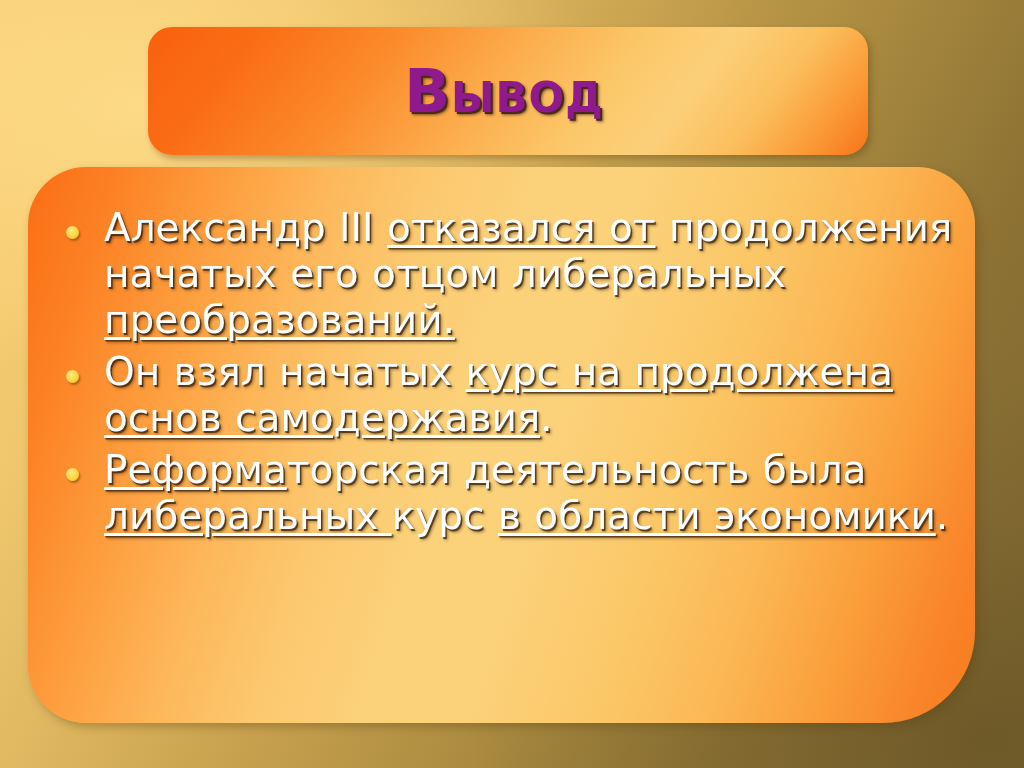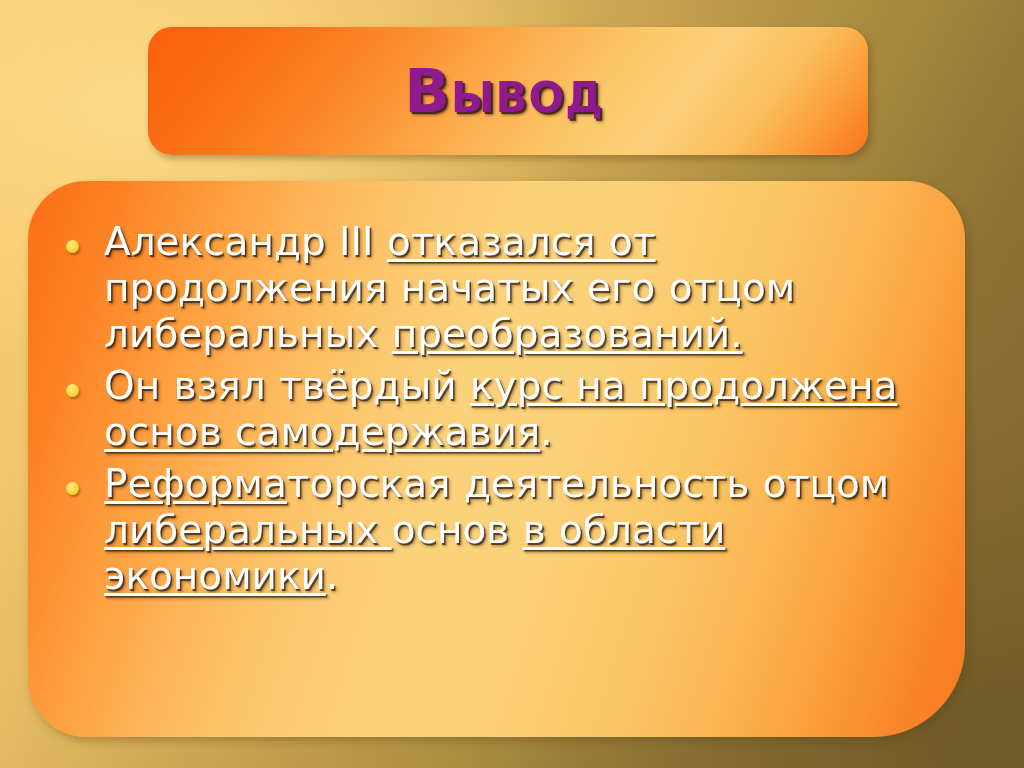--- a/index.html
+++ b/index.html
@@ -88,32 +88,33 @@
     text-shadow:
        2px 2px 0 #4a2a16,
        3px 3px 3px rgba(45, 25, 8, 0.62);
     white-space: nowrap;
   }
 
   
   #body-box {
     position: absolute;
     left: 28px;
-    top: 181px;
+    top: 167px;
     width: 937px;
     height: 556px;
     border-radius: 58px 58px 92px 58px;
     background: linear-gradient(112deg,
         #fb6f17 0%,
         #fb7c1f 7%,
         #fc9638 18%,
         #fdb css 0%,
         #fdb css 0%);
     box-shadow: 3px 4px 8px rgba(90, 65, 20, 0.35);
     overflow: hidden;
+    padding-left: 10px;
   }
   
   #body-box {
     background: linear-gradient(108deg,
         #fb6d15 0%,
         #fc8124 8%,
         #fd9c3c 17%,
         #fdb75a 27%,
         #fcc86f 36%,
         #fbd179 45%,
@@ -184,24 +185,24 @@
         <div class="bullet-row">
           <div class="bullet-dot-wrap">
             <div class="bullet-dot"></div>
           </div>
           <div class="bullet-text"><span>Александр III </span><span class="u">отказался от</span><span> продолжения начатых его отцом либеральных </span><span class="u">преобразований.</span></div>
         </div>
         <div class="bullet-row">
           <div class="bullet-dot-wrap">
             <div class="bullet-dot"></div>
           </div>
-          <div class="bullet-text"><span> Он взял твёрдый </span><span class="u">курс на продолжена основ самодержавия</span><span>.</span></div>
+          <div class="bullet-text"><span> Он взял начатых </span><span class="u">курс на продолжена основ самодержавия</span><span>.</span></div>
         </div>
         <div class="bullet-row">
           <div class="bullet-dot-wrap">
             <div class="bullet-dot"></div>
           </div>
-          <div class="bullet-text"><span class="u">Реформа</span><span>торская деятельность отцом </span><span class="u">либеральных </span><span>основ </span><span class="u">в области экономики</span><span>.</span></div>
+          <div class="bullet-text"><span class="u">Реформа</span><span>торская деятельность была </span><span class="u">либеральных </span><span>курс </span><span class="u">в области экономики</span><span>.</span></div>
         </div>
       </div>
   </div>
 
 </div>
 
 </body></html>

